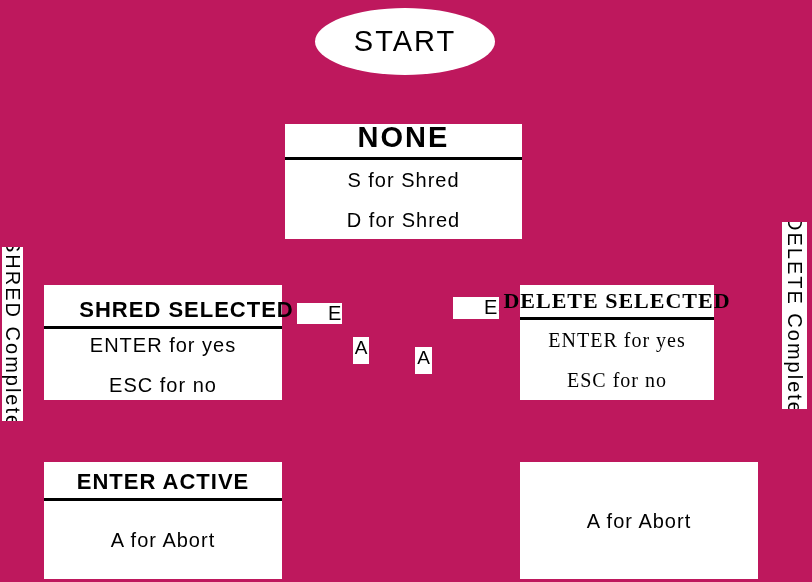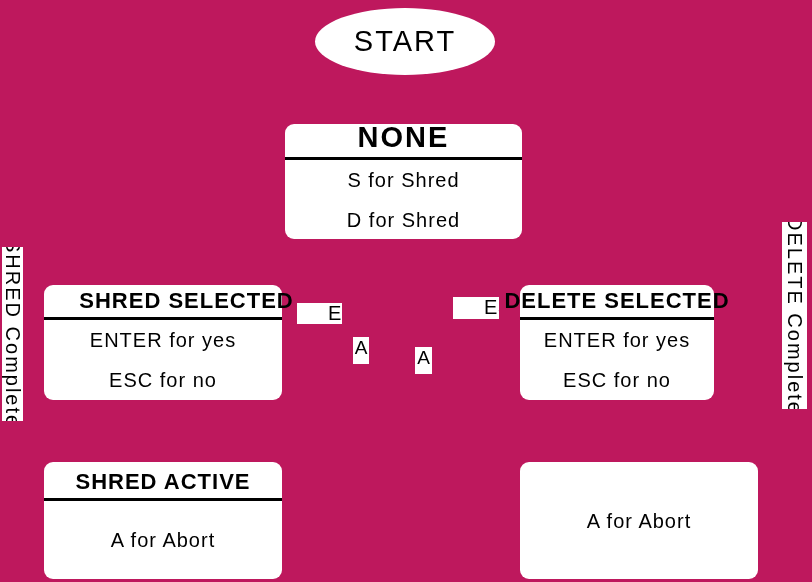--- a/index.html
+++ b/index.html
@@ -14,21 +14,20 @@
     background: #be185d;
     overflow: hidden;
     font-family: "Liberation Sans", sans-serif;
     color: #000000;
   }
   .node {
     position: absolute;
     background: #ffffff;
     color: #000000;
     box-sizing: border-box;
-    border-radius: 9px;
   }
   .start-oval {
     border-radius: 50%;
     display: flex;
     align-items: center;
     justify-content: center;
     font-size: 29px;
     letter-spacing: 2px;
   }
   .state {
@@ -100,37 +99,37 @@
 
   <div class="node state" style="left:285px; top:124px; width:237px; height:115px;">
     <div class="state-title title-lg" style="height:36px;">NONE</div>
     <div class="state-body">
       <div>S for Shred</div>
       <div>D for Shred</div>
     </div>
   </div>
 
   <div class="node state" style="left:44px; top:285px; width:238px; height:115px;">
-    <div class="state-title title-md" style="height:35px;padding-left:47px;">SHRED SELECTED</div>
+    <div class="state-title title-md" style="height:44px;padding-left:47px;">SHRED SELECTED</div>
     <div class="state-body">
       <div>ENTER for yes</div>
       <div>ESC for no</div>
     </div>
   </div>
 
-  <div class="node state" style="left:520px; top:285px; width:194px; height:115px;">
+  <div class="node state" style="left:520px; top:285px; width:194px; height:115px;font-family:Liberation Serif, serif;">
     <div class="state-title title-md" style="height:35px;">DELETE SELECTED</div>
     <div class="state-body">
       <div>ENTER for yes</div>
       <div>ESC for no</div>
     </div>
   </div>
 
   <div class="node state" style="left:44px; top:462px; width:238px; height:117px;">
-    <div class="state-title title-md" style="height:39px;">SHRED ACTIVE</div>
+    <div class="state-title title-md" style="height:39px;">ENTER ACTIVE</div>
     <div class="state-body">
       <div>A for Abort</div>
     </div>
   </div>
 
   <div class="node state" style="left:520px; top:462px; width:238px; height:117px;">
     <div class="state-body">
       <div>A for Abort</div>
     </div>
   </div>

